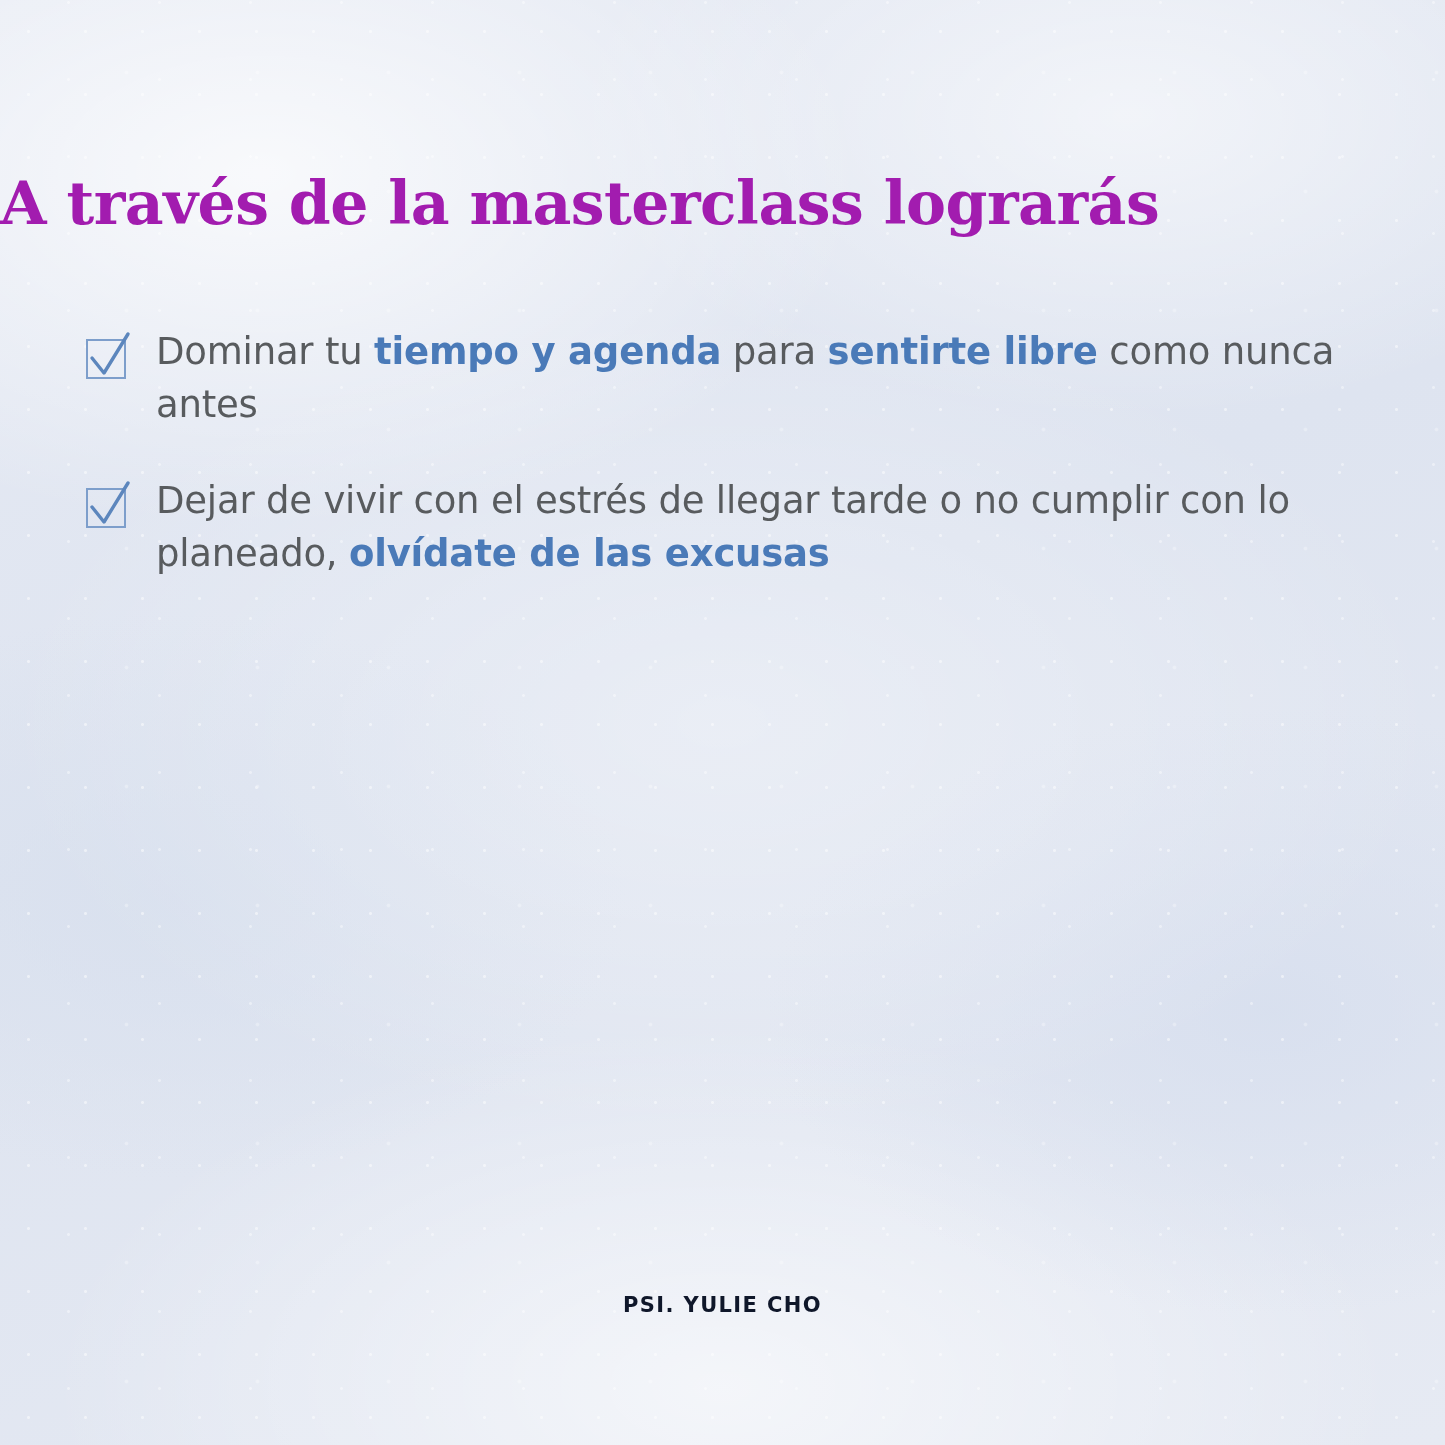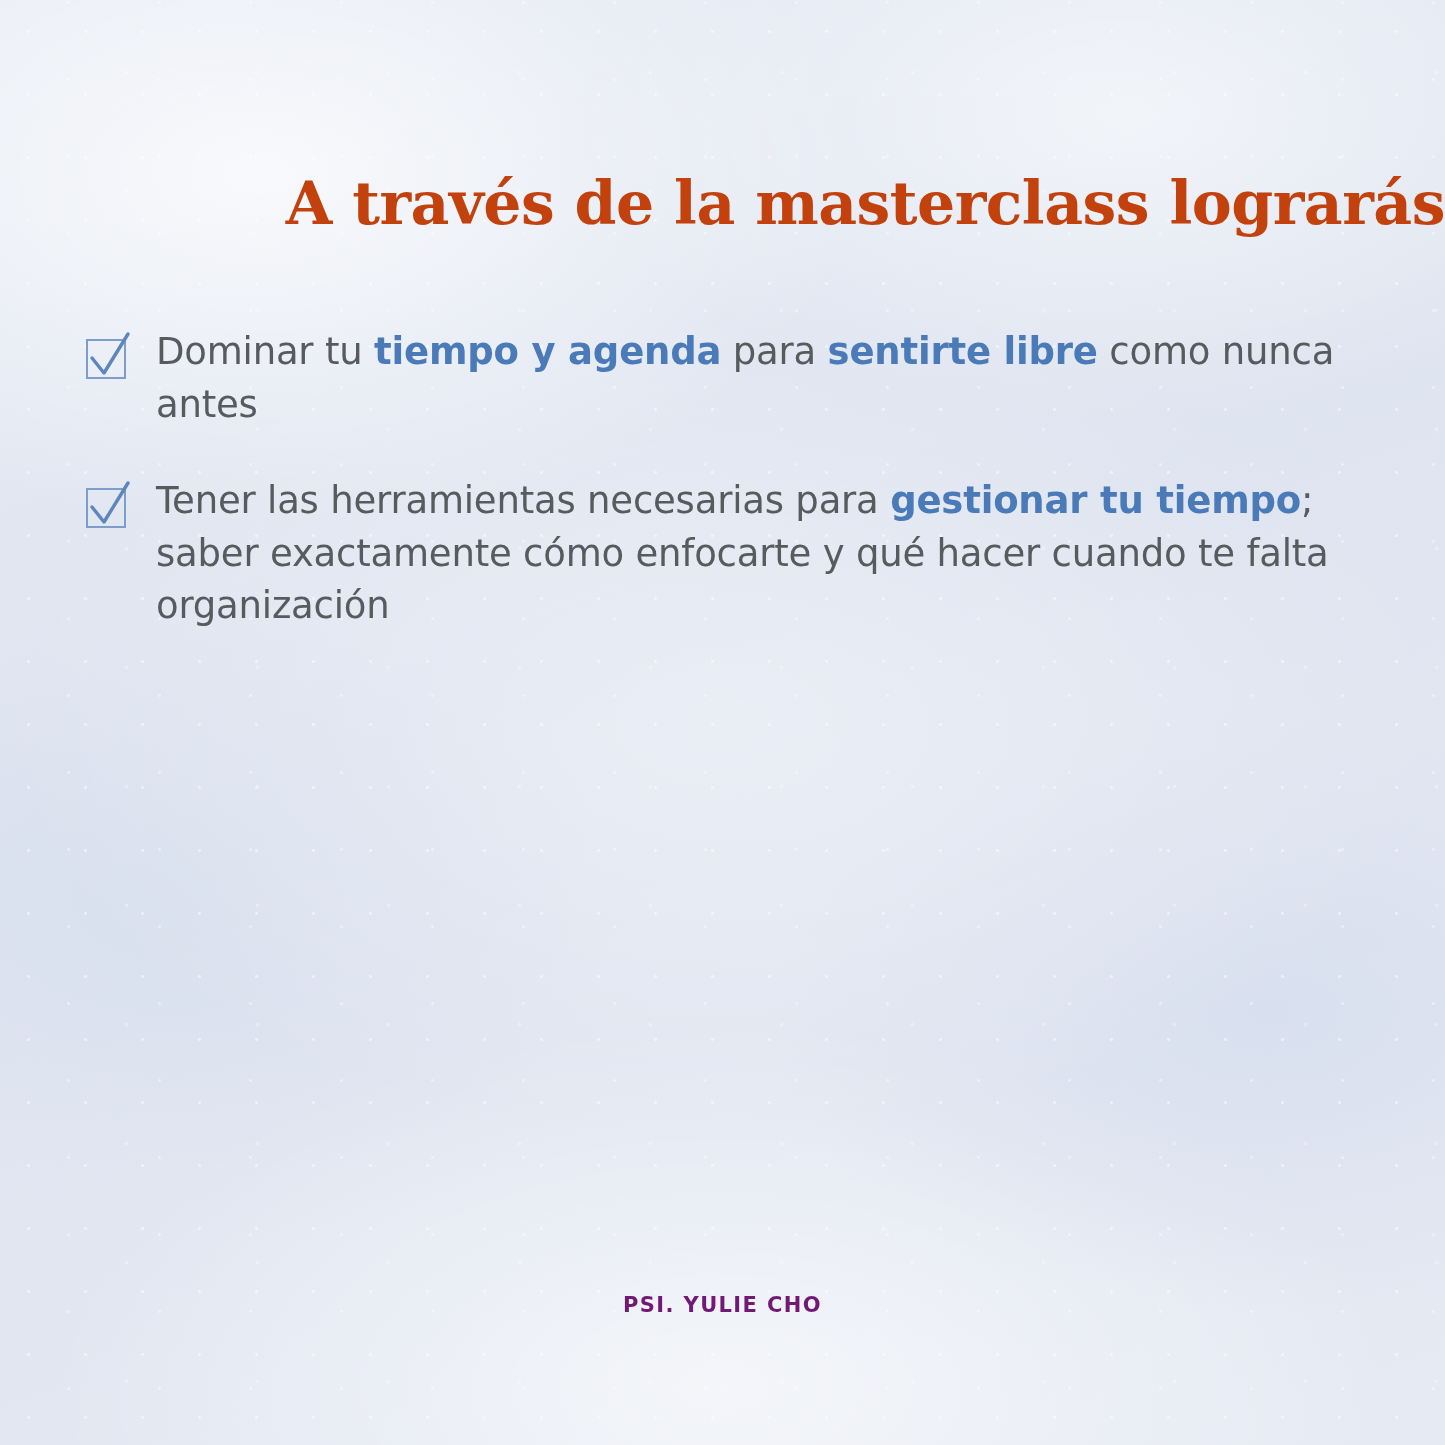--- a/index.html
+++ b/index.html
@@ -49,26 +49,26 @@
     position: relative;
     z-index: 2;
     width: 100%;
     height: 100%;
   }
   .title {
     position: absolute;
     top: 168px;
     left: 0;
     right: 0;
-    text-align: right;
+    text-align: left;
     font-family: "DejaVu Serif", serif;
     font-weight: 700;
     font-size: 60px;
     letter-spacing: -0.5px;
-    color: #c2410c;
+    color: #a21caf;
     white-space: nowrap;
   }
   .list {
     position: absolute;
     top: 326px;
     left: 84px;
     width: 1285px;
   }
   .item {
     display: flex;
@@ -116,21 +116,21 @@
   .footer {
     position: absolute;
     bottom: 128px;
     left: 0;
     right: 0;
     text-align: center;
     font-family: "DejaVu Sans", sans-serif;
     font-weight: 700;
     font-size: 21px;
     letter-spacing: 1.4px;
-    color: #701a75;
+    color: #0f172a;
   }
 </style>
 </head>
 <body>
 
 <div class="canvas">
   <div class="texture"></div>
   <div class="speckles"></div>
 
   <div class="content">
@@ -147,20 +147,20 @@
           </span>
           <div class="text"><span>Dominar tu </span><b>tiempo y agenda</b><span> para </span><b>sentirte libre</b><span> como nunca antes</span></div>
         </div>
         <div class="item">
           <span class="check">
             <span class="box"></span>
             <svg viewBox="0 0 50 52">
               <path d="M8 26 L20 41 L44 2" fill="none" stroke="#5c86bd" stroke-width="3.4" stroke-linecap="round" stroke-linejoin="round"></path>
             </svg>
           </span>
-          <div class="text"><span>Tener las herramientas necesarias para </span><b>gestionar tu tiempo</b><span>; saber exactamente cómo enfocarte y qué hacer cuando te falta organización</span></div>
+          <div class="text"><span>Dejar de vivir con el estrés de llegar tarde o no cumplir con lo planeado, </span><b>olvídate de las excusas</b></div>
         </div>
       </div>
 
     <div class="footer">PSI. YULIE CHO</div>
 
   </div>
 </div>
 
 </body></html>

